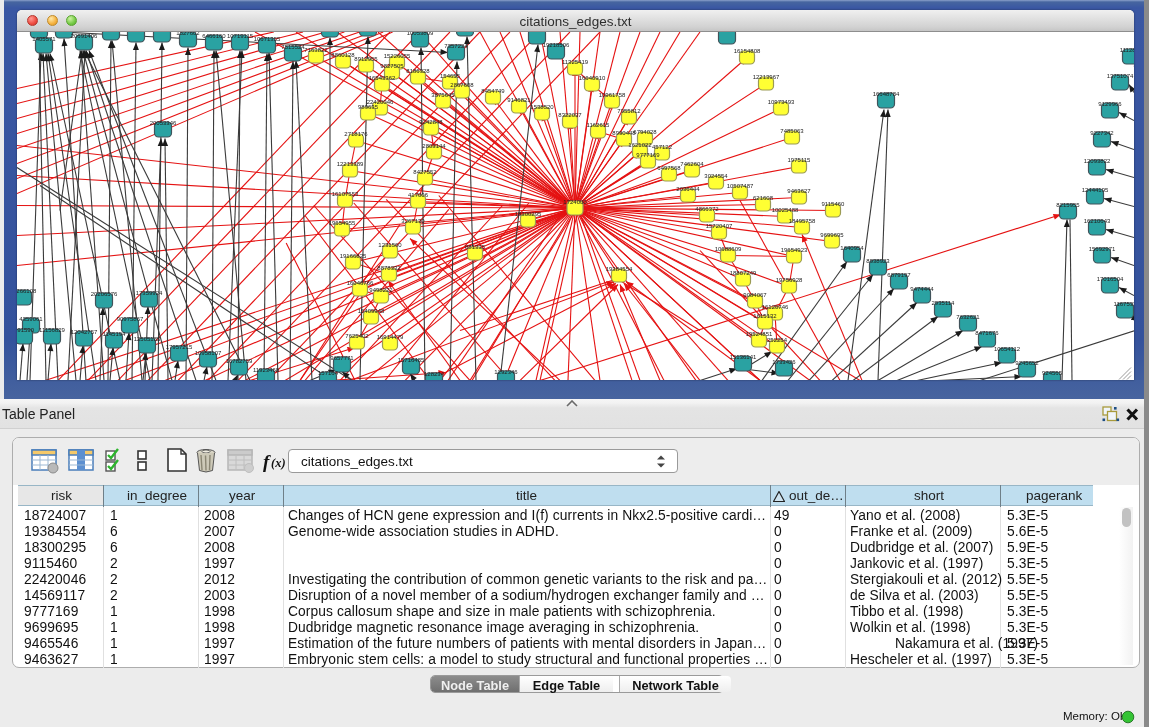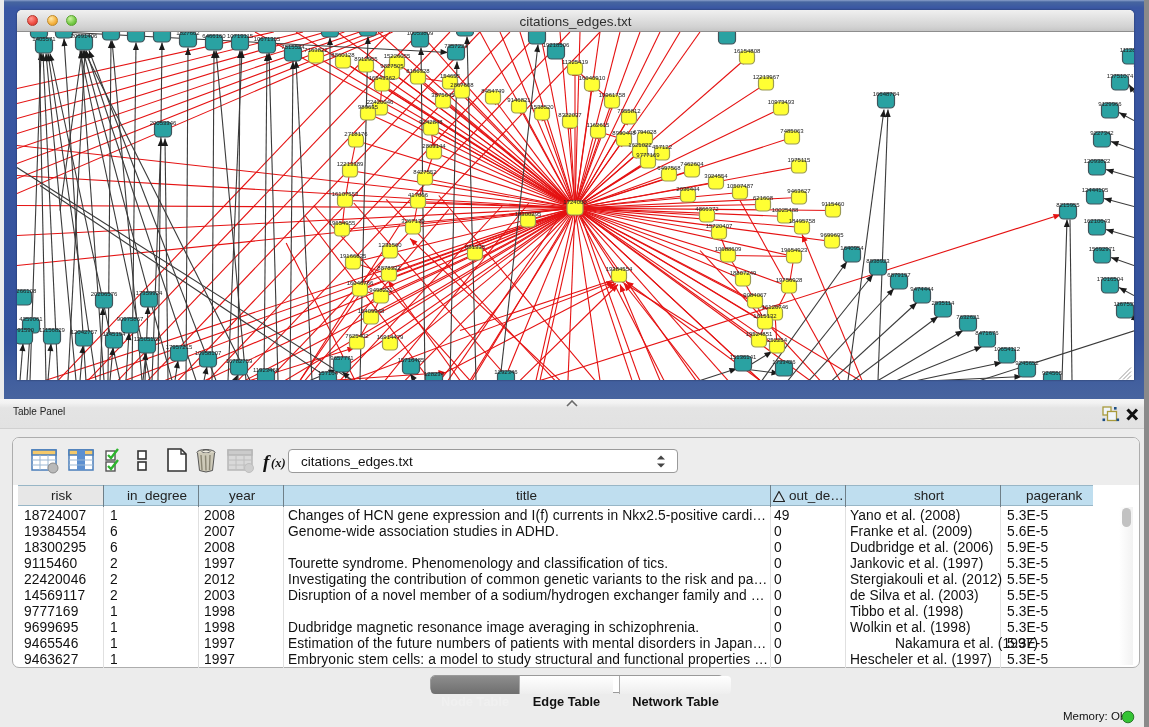--- a/index.html
+++ b/index.html
@@ -12,41 +12,41 @@
 #titlebar { position:absolute; left:17px; top:10px; width:1117px; height:21.5px;
   border-radius:5px 5px 0 0; background:linear-gradient(#f0f0f0,#d2d2d2 80%,#c6c6c6);
   border-bottom:1px solid #8e8e8e; }
 #titlebar .t { position:absolute; width:100%; text-align:center; top:4px;
   font-size:13.5px; color:#2e2e2e; }
 .light { position:absolute; top:14.5px; width:11px; height:11px; border-radius:50%; }
 #canvas { position:absolute; left:17px; top:31.5px; width:1117px; height:348.5px;
   background:#fff; overflow:hidden; }
 #tpanelbar { position:absolute; left:0; top:399px; width:1144px; height:30px;
   background:linear-gradient(#f6f6f6 0,#f2f2f2 4px,#e4e4e4 9px,#e2e2e2 100%); border-bottom:1px solid #d0d0d0; }
-#tpanelbar .t { position:absolute; left:13px; top:7px; font-size:10px; color:#222; }
+#tpanelbar .t { position:absolute; left:2px; top:7px; font-size:14px; color:#222; }
 #panel { position:absolute; left:0; top:430px; width:1144px; height:297px;
   background:#ececec; }
 #tablebox { position:absolute; left:12px; top:437px; width:1128px; height:231px;
   border:1px solid #adadad; border-radius:7px; background:#fff; overflow:hidden; }
 #toolbar { position:absolute; left:13px; top:438px; width:1126px; height:47px;
   background:#ededed; border-radius:6px 6px 0 0; }
 #combo { position:absolute; left:288px; top:449px; width:390px; height:24px;
   background:#fff; border:1px solid #9a9a9a; border-radius:4px; }
 #combo .t { position:absolute; left:12px; top:4px; font-size:13.5px; color:#111; }
 #header { position:absolute; left:18px; top:485px; width:1075px; height:21px;
   background:#bfdeef; border-top:1px solid #98b6c6; border-bottom:1px solid #98b6c6; }
 #namehdr { position:absolute; left:18px; top:486px; width:85px; height:19px; background:#e7e7e7; }
 .colsep { position:absolute; top:485px; width:1px; height:22px; background:#6f7f88; }
 .htxt { position:absolute; top:488px; font-size:13.5px; color:#222; }
 .rowsep { position:absolute; top:507px; width:1px; height:161px; background:#e0e0e0; }
 .row span { position:absolute; font-size:13.8px; color:#111; white-space:nowrap; letter-spacing:0.1px; }
 .row { position:absolute; left:0; width:1133px; height:16px; }
 #tabs { position:absolute; left:430px; top:674.5px; width:294px; height:18.5px;
   border:1px solid #9a9a9a; border-radius:5px; background:#fff; }
-#tabs .seg { position:absolute; top:0; height:100%; font-size:12.8px; font-weight:bold; text-align:center; padding-top:18px; }
+#tabs .seg { position:absolute; top:0; height:100%; font-size:12.8px; font-weight:bold; text-align:center; padding-top:2px; }
 #memory { position:absolute; top:710px; left:1063px; width:80px; font-size:11.5px; color:#111; white-space:nowrap; }
 #scrollbar { position:absolute; left:1119px; top:507px; width:14px; height:158px;
   background:linear-gradient(90deg,#ffffff,#f2f2f2); }
 #thumb { position:absolute; left:1122px; top:508px; width:9px; height:19px;
   background:#c2c2c2; border-radius:5px; }
 </style></head><body>
 <div id="rightstrip"></div>
 <div id="frame"></div>
 <div id="win"></div>
 <div id="canvas">
@@ -920,28 +920,27 @@
     <span style="left:288px;width:481px;overflow:hidden;text-overflow:ellipsis">Genome-wide association studies in ADHD.</span>
 <span style="left:774px">0</span>
     <span style="left:850px">Franke et al. (2009)</span>
 <span style="left:1007px">5.6E-5</span>
   </div>
 <div class="row" style="top:540px">
 <span style="left:24px">18300295</span>
     <span style="left:110px">6</span>
 <span style="left:204px">2008</span>
 <span style="left:774px">0</span>
-    <span style="left:850px">Dudbridge et al. (2006)</span>
+    <span style="left:850px">Dudbridge et al. (2007)</span>
 <span style="left:1007px">5.9E-5</span>
   </div>
 <div class="row" style="top:556px">
 <span style="left:24px">9115460</span>
     <span style="left:110px">2</span>
 <span style="left:204px">1997</span>
-    <span style="left:288px;width:481px;overflow:hidden;text-overflow:ellipsis">Tourette syndrome. Phenomenology and classification of tics.</span>
 <span style="left:774px">0</span>
     <span style="left:850px">Jankovic et al. (1997)</span>
 <span style="left:1007px">5.3E-5</span>
   </div>
 <div class="row" style="top:572px">
 <span style="left:24px">22420046</span>
     <span style="left:110px">2</span>
 <span style="left:204px">2012</span>
     <span style="left:288px;width:481px;overflow:hidden;text-overflow:ellipsis">Investigating the contribution of common genetic variants to the risk and pathogenesis of tics</span>
 <span style="left:774px">0</span>
@@ -954,20 +953,21 @@
 <span style="left:204px">2003</span>
     <span style="left:288px;width:481px;overflow:hidden;text-overflow:ellipsis">Disruption of a novel member of a sodium/hydrogen exchanger family and DOCK3 gene</span>
 <span style="left:774px">0</span>
     <span style="left:850px">de Silva et al. (2003)</span>
 <span style="left:1007px">5.5E-5</span>
   </div>
 <div class="row" style="top:604px">
 <span style="left:24px">9777169</span>
     <span style="left:110px">1</span>
 <span style="left:204px">1998</span>
+    <span style="left:288px;width:481px;overflow:hidden;text-overflow:ellipsis">Corpus callosum shape and size in male patients with schizophrenia.</span>
 <span style="left:774px">0</span>
     <span style="left:850px">Tibbo et al. (1998)</span>
 <span style="left:1007px">5.3E-5</span>
   </div>
 <div class="row" style="top:620px">
 <span style="left:24px">9699695</span>
     <span style="left:110px">1</span>
 <span style="left:204px">1998</span>
     <span style="left:288px;width:481px;overflow:hidden;text-overflow:ellipsis">Dudbridge magnetic resonance image averaging in schizophrenia.</span>
 <span style="left:774px">0</span>

